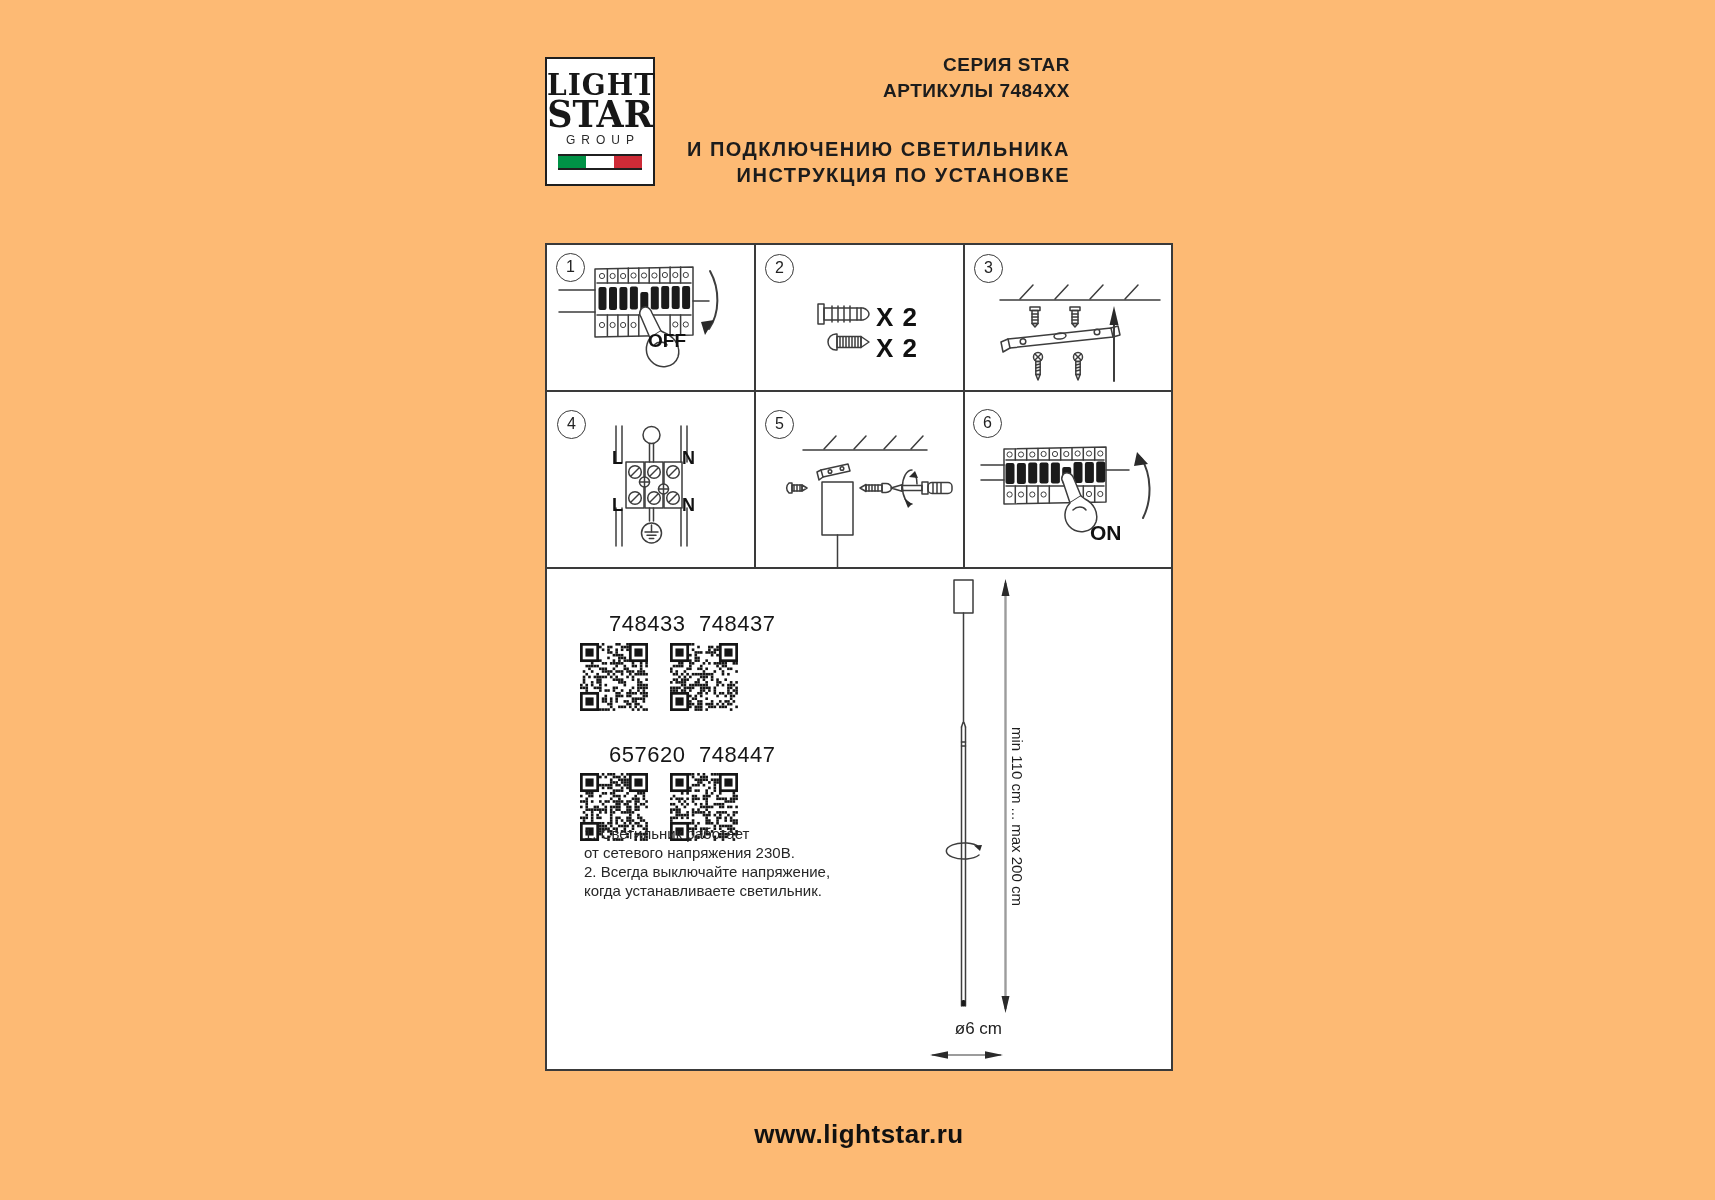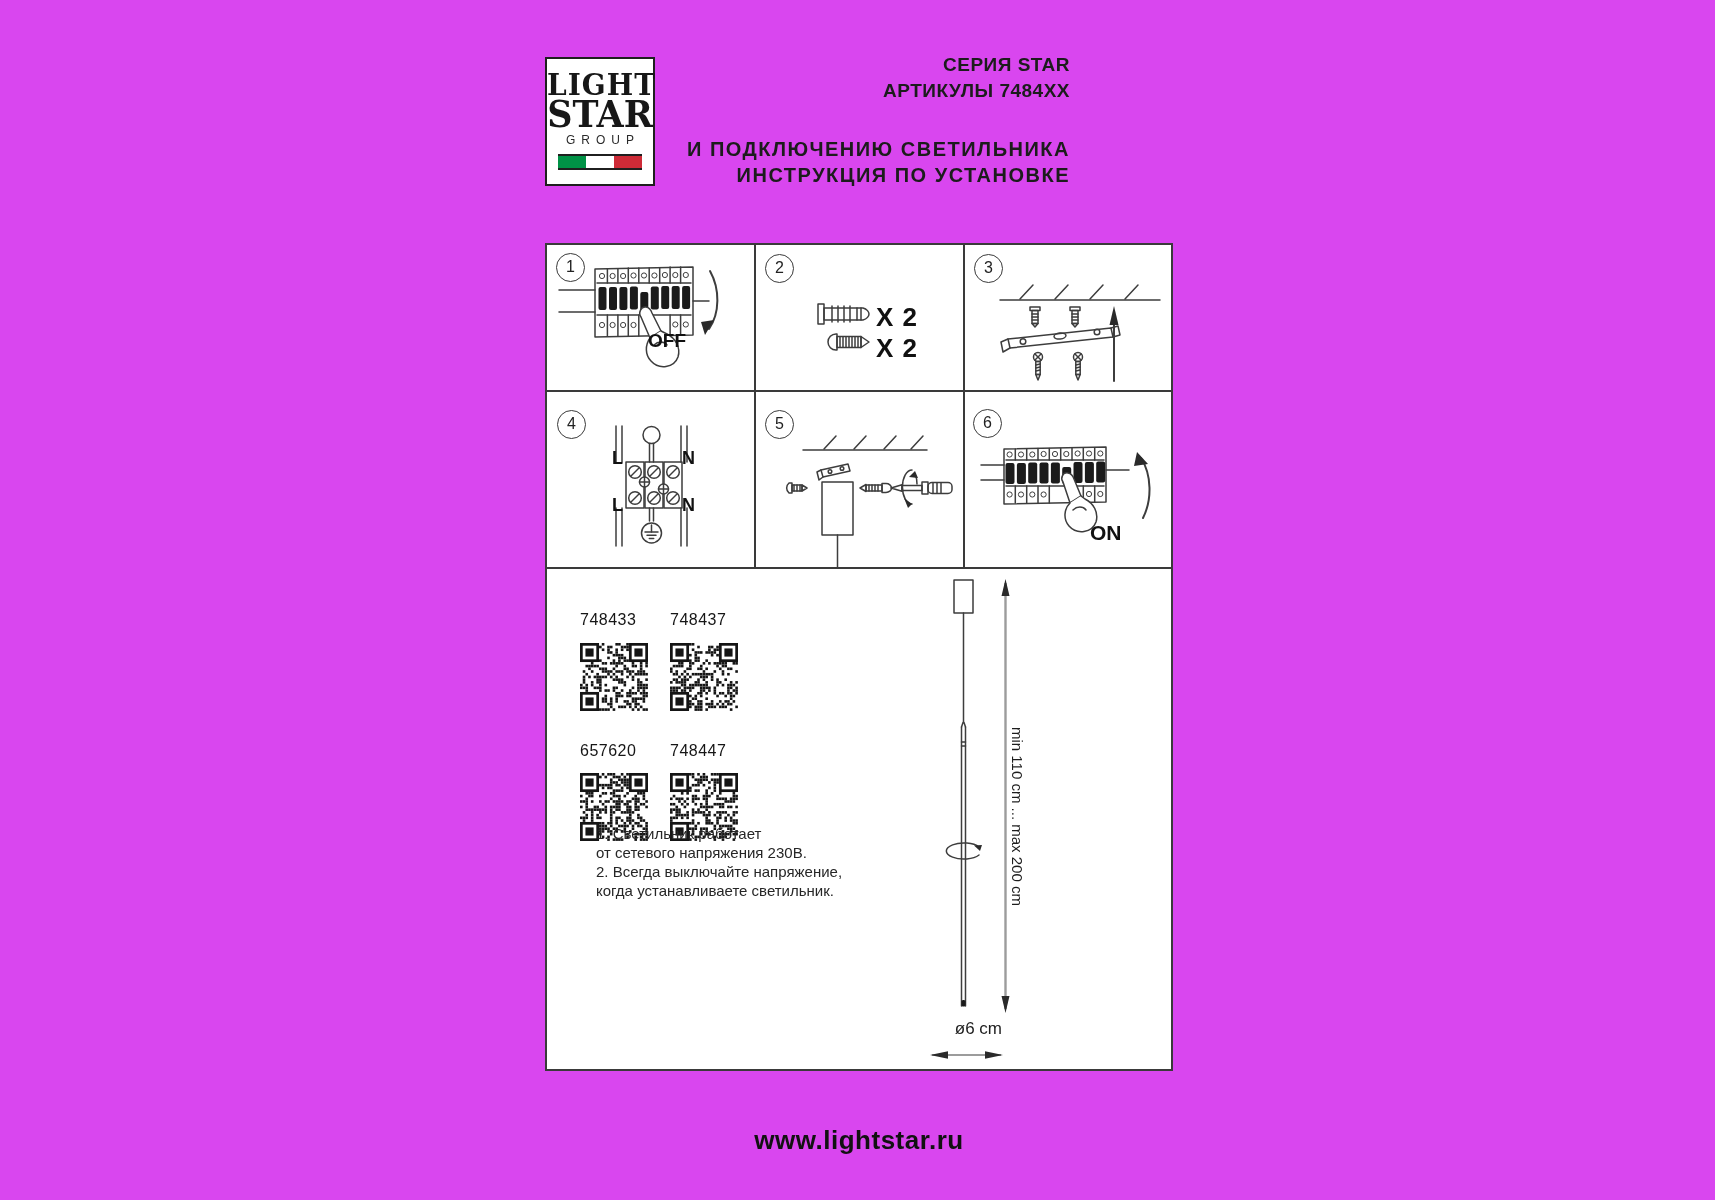--- a/index.html
+++ b/index.html
@@ -1,16 +1,16 @@
 <!DOCTYPE html>
 <html><head>
 <meta charset="utf-8">
 <style>
   html,body{margin:0;padding:0;background:#ffffff;}
-  .page{position:relative;width:1715px;height:1200px;background:#d946ef;overflow:hidden;
+  .page{position:relative;width:1715px;height:1200px;background:#fdba74;overflow:hidden;
         font-family:"Liberation Sans",sans-serif;color:#1d1d1d;}
 
   
   .logo-box{position:absolute;left:545px;top:57px;width:110px;height:129px;
             border:2.5px solid #1f1f1f;box-sizing:border-box;text-align:center;background:#fff;}
   .logo-light{font-family:"DejaVu Serif",serif;font-weight:bold;font-size:28px;line-height:27px;
               letter-spacing:1px;margin-top:12px;color:#171717;transform:scaleY(1.08);}
   .logo-star{font-family:"DejaVu Serif",serif;font-weight:bold;font-size:35px;line-height:32px;
              letter-spacing:0px;color:#171717;transform:scaleY(1.05);}
   .logo-group{font-size:12px;letter-spacing:6px;margin-top:3px;color:#2a2a2a;padding-left:6px;}
@@ -31,27 +31,27 @@
 
   
   .stepnum{position:absolute;width:29px;height:29px;border:1.6px solid #3a3a3a;border-radius:50%;
            box-sizing:border-box;text-align:center;line-height:25px;font-size:16px;color:#222;background:#fff;}
 
   
   .t-off{position:absolute;font-size:19px;font-weight:bold;color:#111;}
   .t-on{position:absolute;font-size:21px;font-weight:bold;color:#111;}
   .t-x2{position:absolute;font-size:26px;font-weight:bold;color:#111;letter-spacing:1px;}
   .t-ln{position:absolute;font-size:18px;font-weight:bold;color:#111;}
-  .qr-label{position:absolute;font-size:16px;color:#161616;letter-spacing:0.5px;font-family:"Liberation Sans",sans-serif;}
-  .notes{position:absolute;left:596px;top:824px;width:250px;font-size:15px;line-height:19px;color:#262626;}
+  .qr-label{position:absolute;font-size:22px;color:#161616;letter-spacing:0.5px;font-family:"Liberation Sans",sans-serif;margin-left:29px;}
+  .notes{position:absolute;left:584px;top:824px;width:250px;font-size:15px;line-height:19px;color:#262626;}
   .t-minmax{position:absolute;left:1009px;top:727px;height:160px;writing-mode:vertical-rl;
             font-size:15px;color:#1d1d1d;white-space:nowrap;}
   .t-dia{position:absolute;left:930px;top:1019px;width:72px;text-align:right;font-size:17px;color:#1d1d1d;}
   .footer-url{position:absolute;left:545px;top:1119px;width:628px;text-align:center;
-              font-size:26px;font-weight:bold;color:#111;letter-spacing:0.5px;margin-top:6px;}
+              font-size:26px;font-weight:bold;color:#111;letter-spacing:0.5px;}
 
   svg{position:absolute;overflow:visible;}
   .ink{stroke:#3d3d3d;fill:none;stroke-width:1.5;stroke-linecap:round;stroke-linejoin:round;}
   .ink2{stroke:#3d3d3d;fill:none;stroke-width:2;stroke-linecap:round;stroke-linejoin:round;}
   .fillw{fill:#ffffff;}
   .dark{fill:#1b1b1b;stroke:none;}
 </style>
 </head>
 <body>
 

